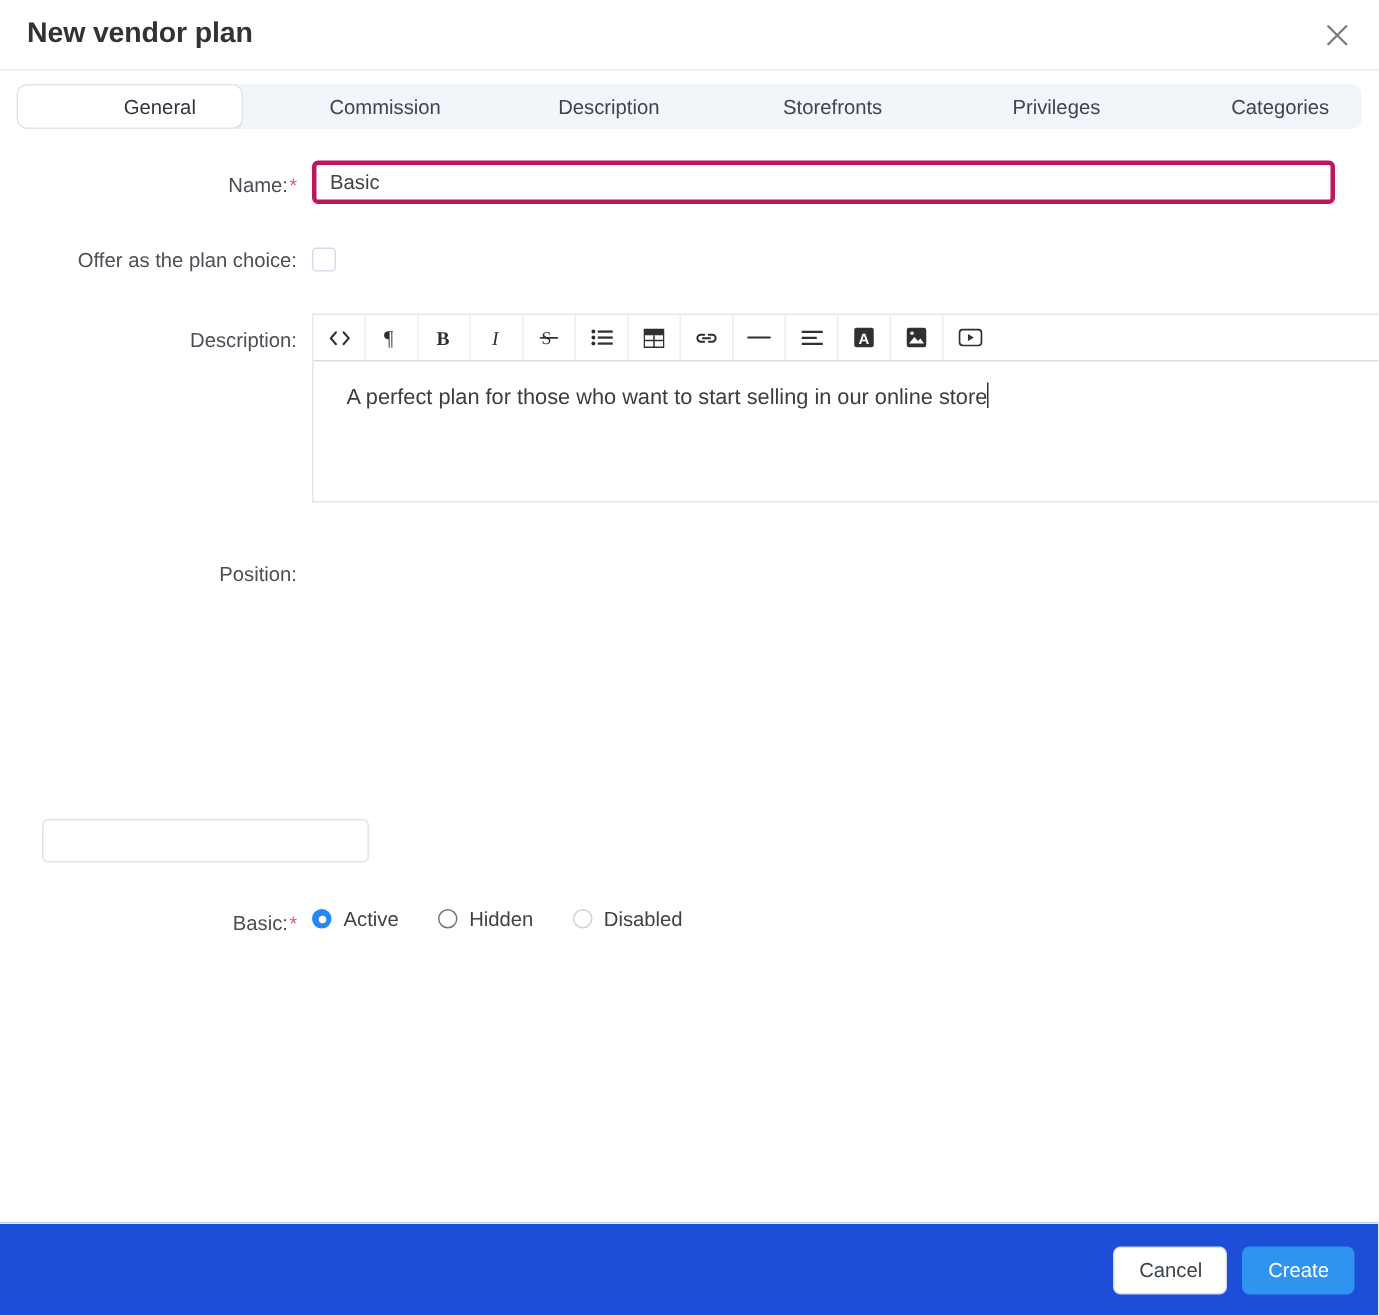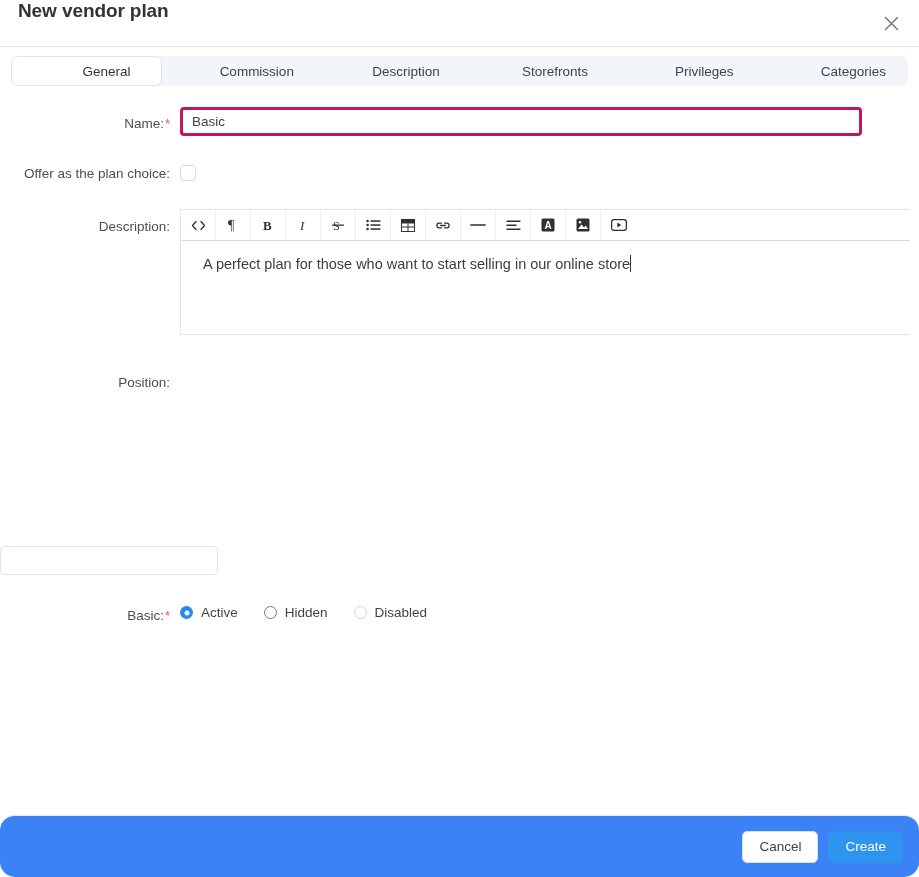--- a/index.html
+++ b/index.html
@@ -18,20 +18,21 @@
     flex-direction: column;
     overflow: hidden;
   }
 
   
   .modal-header {
     height: 47px;
     flex: 0 0 47px;
     border-bottom: 1px solid #e8eaed;
     display: flex;
+    align-items: center;
     padding: 0 16px 0 18px;
     position: relative;
   }
   .modal-title {
     font-size: 19px;
     font-weight: bold;
     color: #333333;
     letter-spacing: -0.1px;
   }
   .close-btn {
@@ -82,20 +83,21 @@
   .modal-body {
     flex: 1 1 auto;
     overflow: hidden;
     position: relative;
     padding-top: 17px;
   }
   .form-row {
     display: flex;
     align-items: flex-start;
     margin-bottom: 0;
+    margin-left: 28px;
   }
   .lbl {
     width: 180px;
     flex: 0 0 180px;
     text-align: right;
     padding-right: 10px;
     font-size: 13.5px;
     color: #4a4f55;
     line-height: 1;
   }
@@ -235,22 +237,21 @@
 
   
   .modal-footer {
     flex: 0 0 62px;
     border-top: 1px solid #ebedef;
     display: flex;
     align-items: center;
     justify-content: flex-end;
     padding-right: 16px;
     gap: 10px;
-    background: #3b82f6;
-    border-radius: 15px;
+    background: #1d4ed8;
   }
   .btn {
     height: 32px;
     border-radius: 5px;
     font-size: 13.5px;
     padding: 0 16px;
     cursor: pointer;
     font-family: "Liberation Sans", sans-serif;
     line-height: 1;
   }

